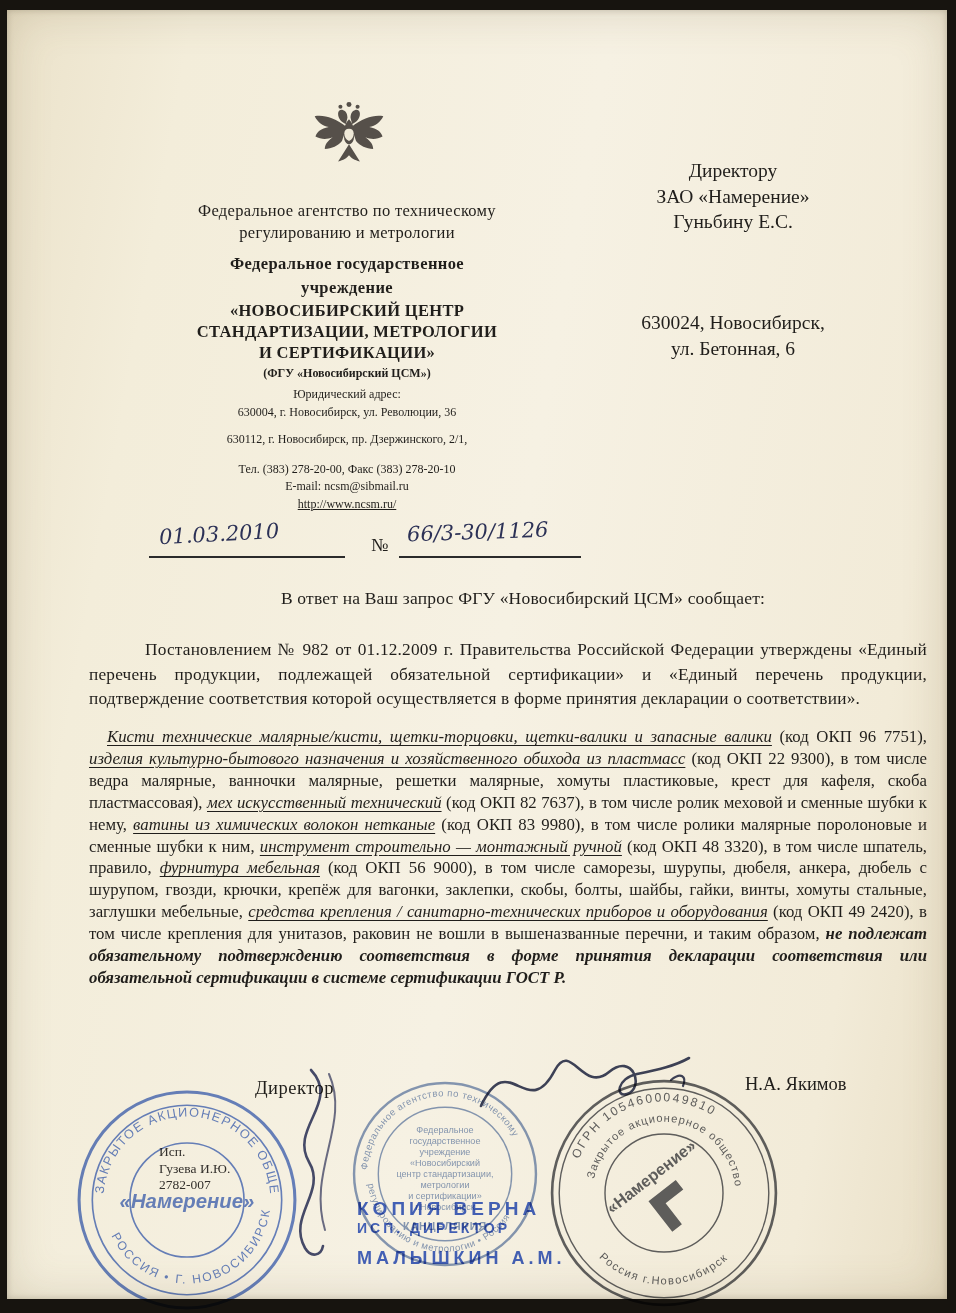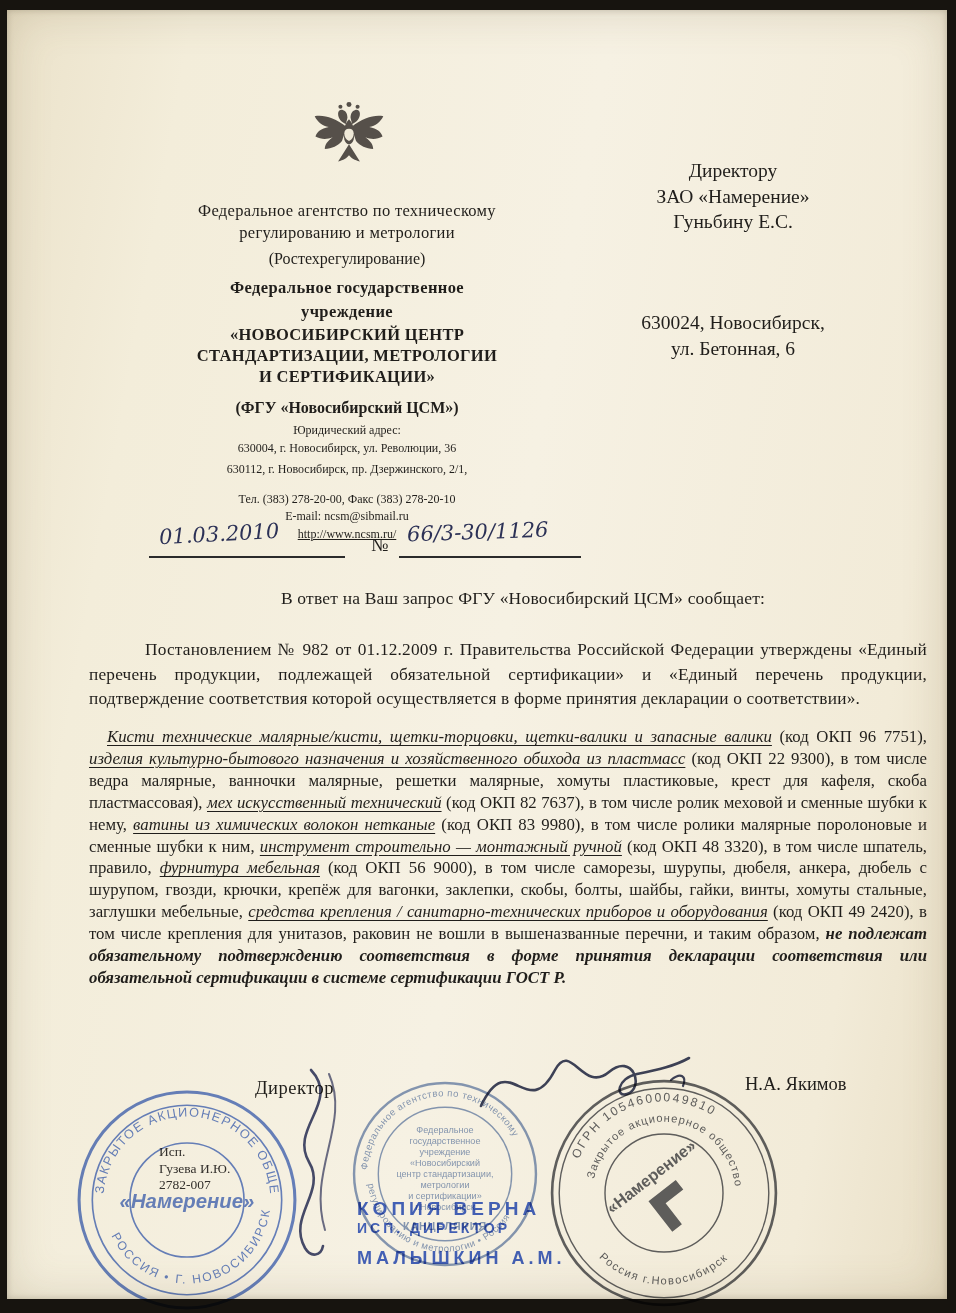--- a/index.html
+++ b/index.html
@@ -14,21 +14,21 @@
   }
   .abs { position:absolute; }
 
   
   .coa { left:303px; top:90px; }
   .hleft { left:128px; top:190px; width:424px; text-align:center; }
   .h-agency { font-size:16.5px; line-height:22px; letter-spacing:.3px; }
   .h-rtr { font-size:16px; margin-top:6px; }
   .h-fgu { font-weight:bold; font-size:16.5px; line-height:24px; margin-top:8px; letter-spacing:.4px; }
   .h-name { font-weight:bold; font-size:16.5px; line-height:21px; letter-spacing:.3px; }
-  .h-short { font-weight:bold; font-size:16px; margin-top:12px; }
+  .h-short { font-weight:bold; font-size:12px; margin-top:3px; }
   .h-addr { font-size:12px; line-height:17.5px; margin-top:5px;text-align:center; }
   .u-line { text-decoration:underline; }
 
   
   .recipient { left:592px; top:148px; width:268px; text-align:center; font-size:19.5px; line-height:25.5px; }
   .rec-addr { left:592px; top:300px; width:268px; text-align:center; font-size:19.5px; line-height:25.5px; }
 
   
   .refline { left:142px; top:516px; width:470px; height:34px; }
   .ruleline { position:absolute; bottom:2px; border-bottom:2px solid #2b2b2b; height:1px; }
@@ -86,30 +86,29 @@
           <path d="M50 24 C56 30 58 40 56 50 C54 58 46 58 44 50 C42 40 44 30 50 24 Z"></path>
           <path d="M50 56 L36 78 C43 76 47 74 50 70 C53 74 57 76 64 78 Z"></path>
           <path d="M50 36 c4 0 6 2 6 6 c0 5 -2 8 -6 10 c-4 -2 -6 -5 -6 -10 c0 -4 2 -6 6 -6 z" fill="#efe9d8"></path>
         </g>
       </svg>
     </div>
 
     <div class="abs hleft">
       <div class="h-agency">Федеральное агентство по техническому</div>
       <div class="h-agency">регулированию и метрологии</div>
-      <div class="h-rtr">(Ростехрегулирование)</div>
       <div class="h-fgu">Федеральное государственное</div>
       <div class="h-fgu" style="margin-top:0">учреждение</div>
       <div class="h-name">«НОВОСИБИРСКИЙ ЦЕНТР</div>
       <div class="h-name">СТАНДАРТИЗАЦИИ, МЕТРОЛОГИИ</div>
       <div class="h-name">И СЕРТИФИКАЦИИ»</div>
       <div class="h-short">(ФГУ «Новосибирский ЦСМ»)</div>
       <div class="h-addr">Юридический адрес:</div>
       <div class="h-addr" style="margin-top:0">630004, г. Новосибирск, ул. Революции, 36</div>
-      <div class="h-addr" style="margin-top:4px">630112, г. Новосибирск, пр. Дзержинского, 2/1,</div>
+      <div class="h-addr" style="margin-top:10px">630112, г. Новосибирск, пр. Дзержинского, 2/1,</div>
       <div class="h-addr" style="margin-top:12px">Тел. (383) 278-20-00, Факс (383) 278-20-10</div>
       <div class="h-addr" style="margin-top:0">E-mail: ncsm@sibmail.ru</div>
       <div class="h-addr u-line" style="margin-top:0">http://www.ncsm.ru/</div>
     </div>
 
     <div class="abs recipient">
       <div>Директору</div>
       <div>ЗАО «Намерение»</div>
       <div>Гуньбину Е.С.</div>
     </div>

